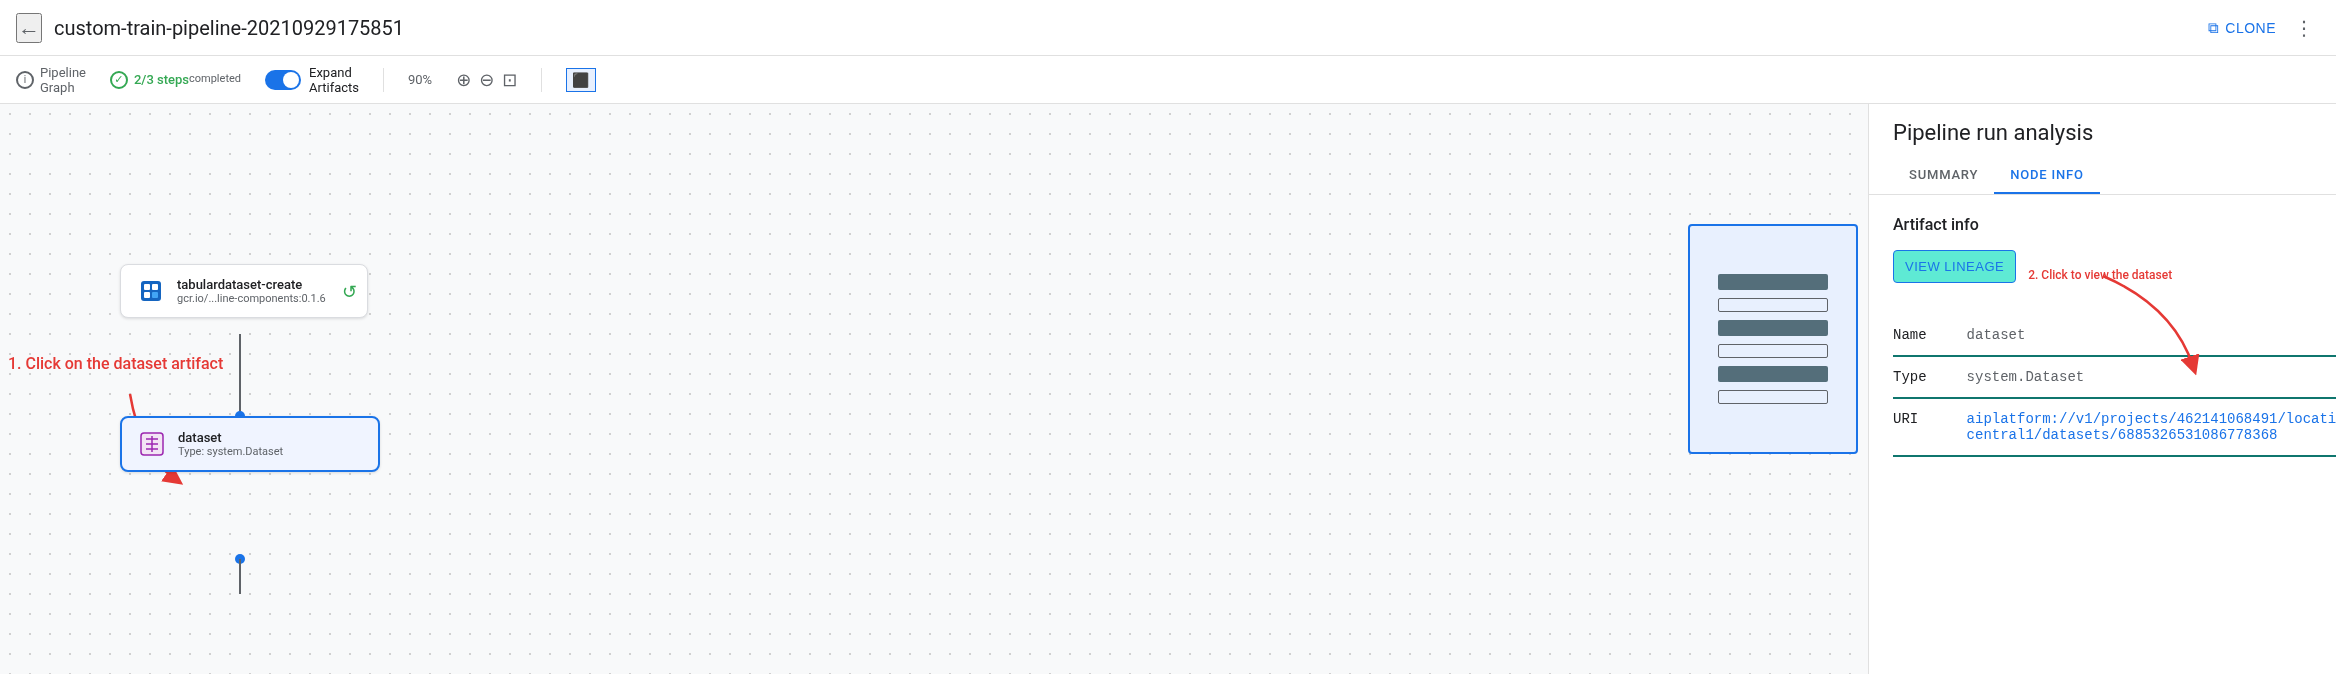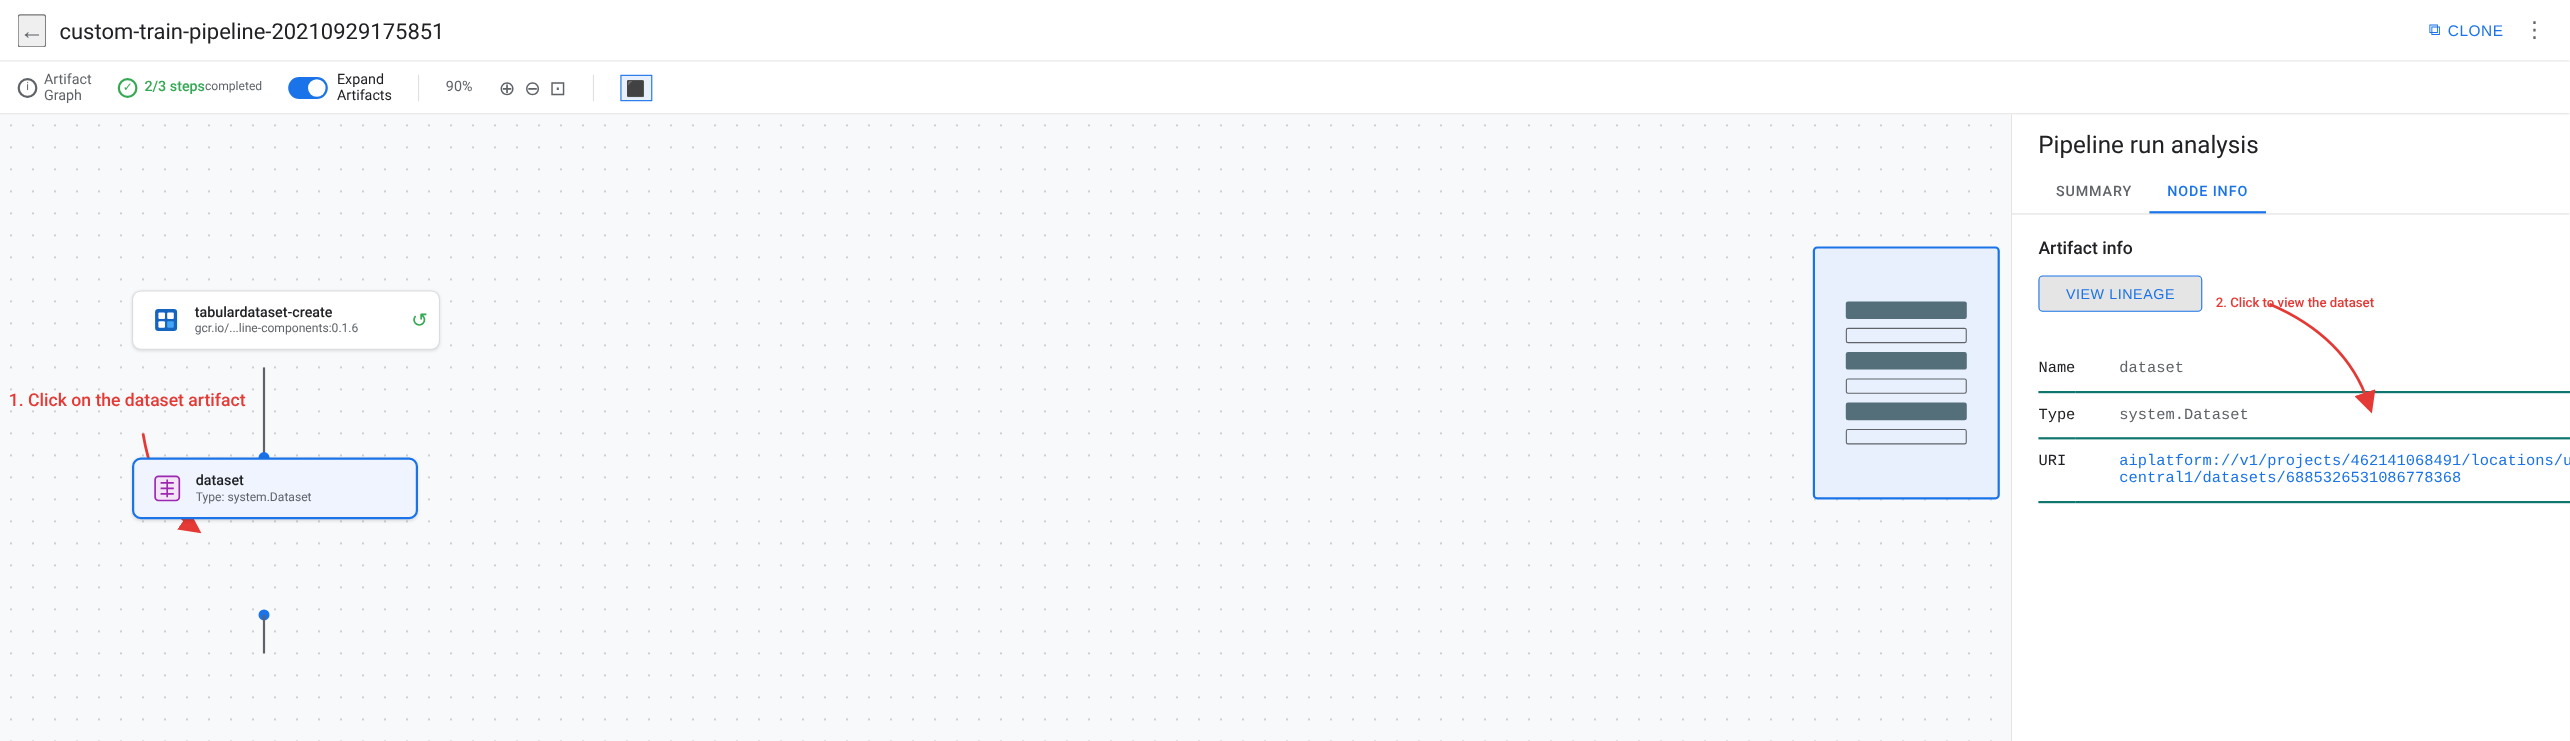--- a/index.html
+++ b/index.html
@@ -75,35 +75,35 @@
     .mini-preview {
       position: absolute; top: 100px; right: 10px; width: 160px; height: 230px;
       background: #e8f0fe; border: 2px solid #1a73e8; border-radius: 4px;
       display: flex; flex-direction: column; align-items: center; justify-content: center;
       gap: 8px; padding: 16px;
     }
     .mini-bar { height: 16px; border-radius: 2px; background: #5f6368; }
     .mini-bar-outline { height: 14px; border-radius: 2px; background: transparent; border: 1.5px solid #5f6368; }
 
     
-    .right-panel { width: 508px; border-left: 1px solid #e0e0e0; display: flex; flex-direction: column; background: #fff; flex-shrink: 0; }
+    .right-panel { width: 468px; border-left: 1px solid #e0e0e0; display: flex; flex-direction: column; background: #fff; flex-shrink: 0; }
     .right-header { padding: 16px 24px 0; border-bottom: 1px solid #e0e0e0; }
     .right-title { font-size: 22px; font-weight: 400; color: #202124; margin-bottom: 12px; }
     .tabs { display: flex; gap: 0; }
     .tab {
       padding: 10px 16px; font-size: 13px; font-weight: 500; letter-spacing: 0.8px;
       color: #5f6368; cursor: pointer; border-bottom: 2px solid transparent; text-transform: uppercase;
     }
     .tab.active { color: #1a73e8; border-bottom: 2px solid #1a73e8; }
 
     .right-body { padding: 20px 24px; flex: 1; overflow-y: auto; }
     .section-title { font-size: 16px; font-weight: 500; color: #202124; margin-bottom: 16px; }
 
     .view-lineage-btn {
-      padding: 8px 24px; border: 1px solid #1a73e8; color: #1a73e8; background: #e5e5e5;
+      padding: 8px 11px; border: 1px solid #1a73e8; color: #1a73e8; background: #5eead4;
       font-size: 13px; font-weight: 500; letter-spacing: 0.5px; cursor: pointer;
       border-radius: 4px; margin-bottom: 16px;
     }
     .click-hint { color: #e53935; font-size: 12px; font-weight: 500; margin-left: 12px; display: inline; }
 
     .info-table { width: 100%; border-collapse: collapse; margin-top: 12px; }
     .info-table tr { border-bottom: 2px solid #0f766e; font-family: Liberation Mono, monospace; }
     .info-table td { padding: 12px 0; vertical-align: top; }
     .info-table td:first-child { font-size: 14px; font-weight: 500; color: #202124; width: 80px; }
     .info-table td:last-child { font-size: 14px; color: #5f6368; padding-left: 40px; }
@@ -119,21 +119,21 @@
     <span style="font-size:15px;">⧉</span>
     <span>CLONE</span>
   </button>
   <button class="more-btn">⋮</button>
 </div>
 
 <div class="sub-toolbar">
   <div class="toolbar-item">
     <div class="icon-circle">i</div>
     <div>
-      <div style="font-size:13px; color:#5f6368;">Artifact</div>
+      <div style="font-size:13px; color:#5f6368;">Pipeline</div>
       <div style="font-size:13px; color:#5f6368;">Graph</div>
     </div>
   </div>
   <div class="toolbar-item success">
     <div class="icon-circle" style="border-color:#34a853; color:#34a853; font-size:11px;">✓</div>
     <div class="steps-text">
       <span class="steps-main">2/3 steps</span>
       <span class="steps-sub">completed</span>
     </div>
   </div>
@@ -176,21 +176,21 @@
 
       <defs>
         <marker id="arrowhead" markerWidth="8" markerHeight="8" refX="4" refY="4" orient="auto">
           <path d="M0,0 L0,8 L8,4 z" fill="#e53935"></path>
         </marker>
       </defs>
       <path d="M 130 290 Q 140 350 175 375" stroke="#e53935" stroke-width="2.5" fill="none" marker-end="url(#arrowhead)"></path>
 
     </svg>
 
-    <div class="node node-tabular" style="top:160px; left:120px; width:280px;">
+    <div class="node node-tabular" style="top:160px; left:120px; width:248px;">
       <div class="node-icon">
         <svg width="28" height="28" viewBox="0 0 28 28" fill="none">
           <rect x="4" y="4" width="20" height="20" rx="3" fill="#1565c0"></rect>
           <rect x="7" y="7" width="6" height="6" rx="1" fill="#fff"></rect>
           <rect x="15" y="7" width="6" height="6" rx="1" fill="#fff"></rect>
           <rect x="7" y="15" width="6" height="6" rx="1" fill="#fff"></rect>
           <rect x="15" y="15" width="6" height="6" rx="1" fill="#42a5f5"></rect>
         </svg>
       </div>
       <div class="node-info">

